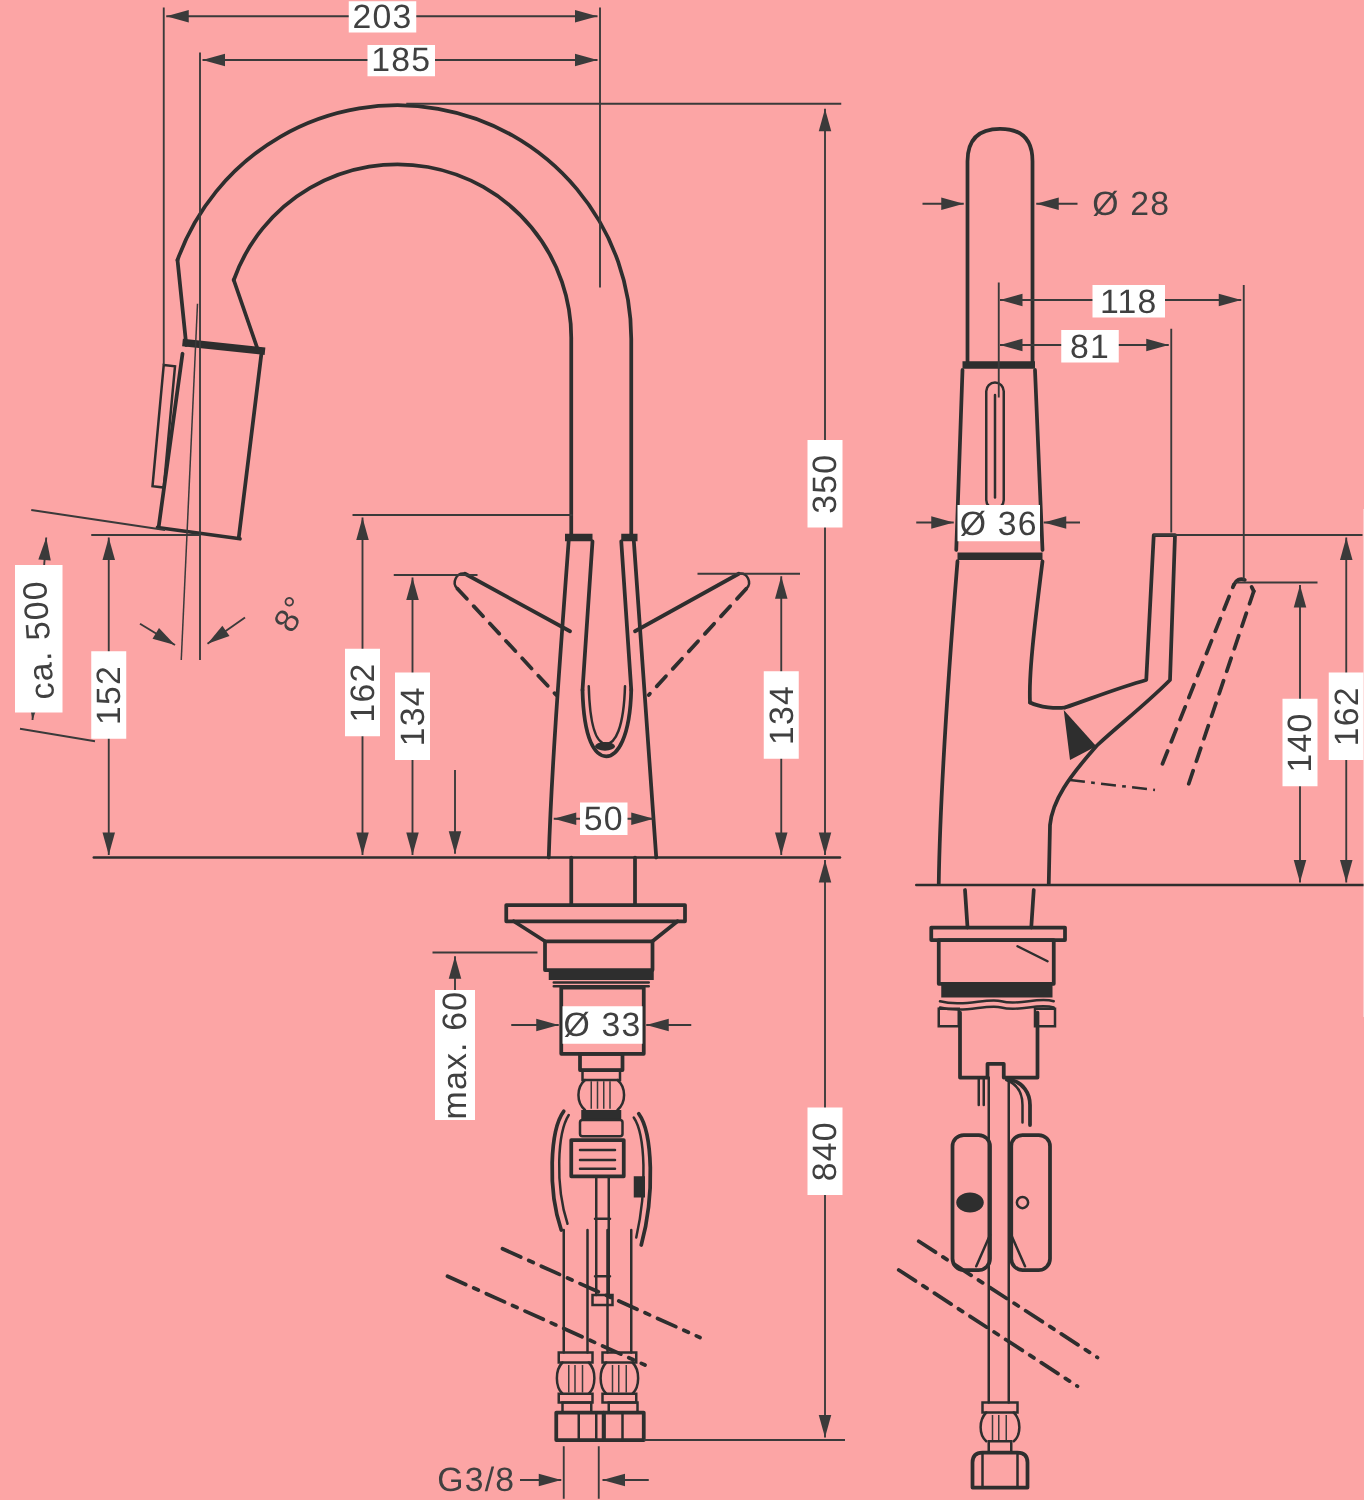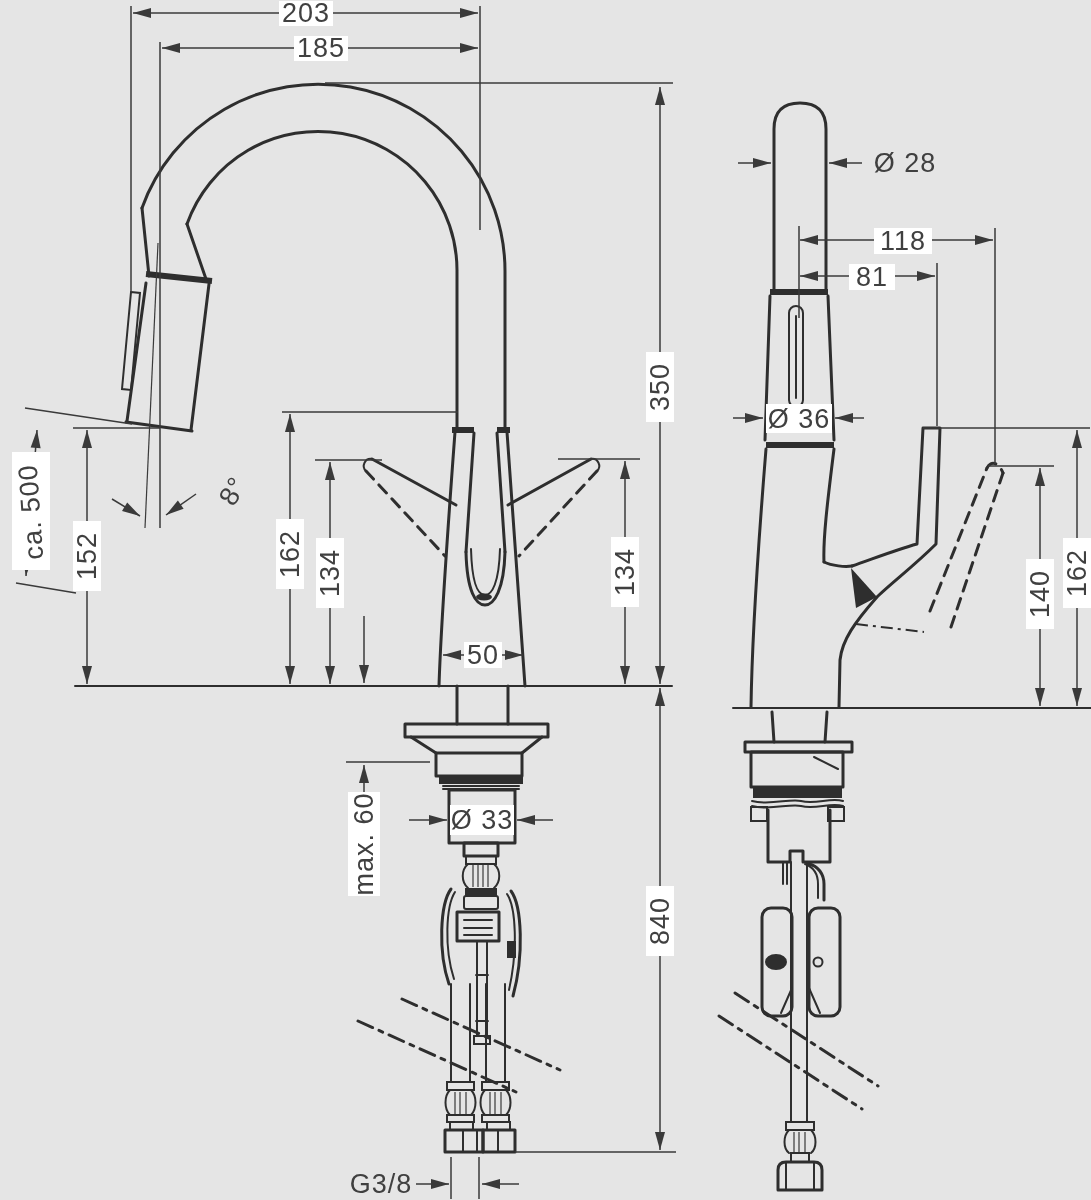--- a/index.html
+++ b/index.html
@@ -1,16 +1,16 @@
 <!DOCTYPE html>
 <html><head>
 <meta charset="utf-8">
 <style>
   html,body{margin:0;padding:0;background:#fff;}
-  .stage{position:relative;width:1091px;height:1200px;background:#e5e5e5;overflow:hidden;
+  .stage{position:relative;width:1091px;height:1200px;background:#fca5a5;overflow:hidden;
          font-family:"Liberation Sans", sans-serif;}
   svg{display:block;}
   .obj{fill:none;stroke:#2e2e2e;stroke-width:3;stroke-linecap:round;stroke-linejoin:round;}
   .obj2{fill:none;stroke:#2e2e2e;stroke-width:2;stroke-linecap:round;}
   .thick{fill:none;stroke:#2e2e2e;stroke-width:6;stroke-linecap:butt;}
   .fillx{fill:#2e2e2e;stroke:none;}
   .dim{fill:none;stroke:#3a3a3a;stroke-width:1.5;stroke-linecap:butt;}
   .thin{fill:none;stroke:#3a3a3a;stroke-width:1.2;}
   .dash{fill:none;stroke:#2e2e2e;stroke-width:3;stroke-dasharray:11 8;stroke-linecap:round;}
   .dashdot{fill:none;stroke:#2e2e2e;stroke-width:3;stroke-dasharray:16 7 4 7;stroke-linecap:round;}

